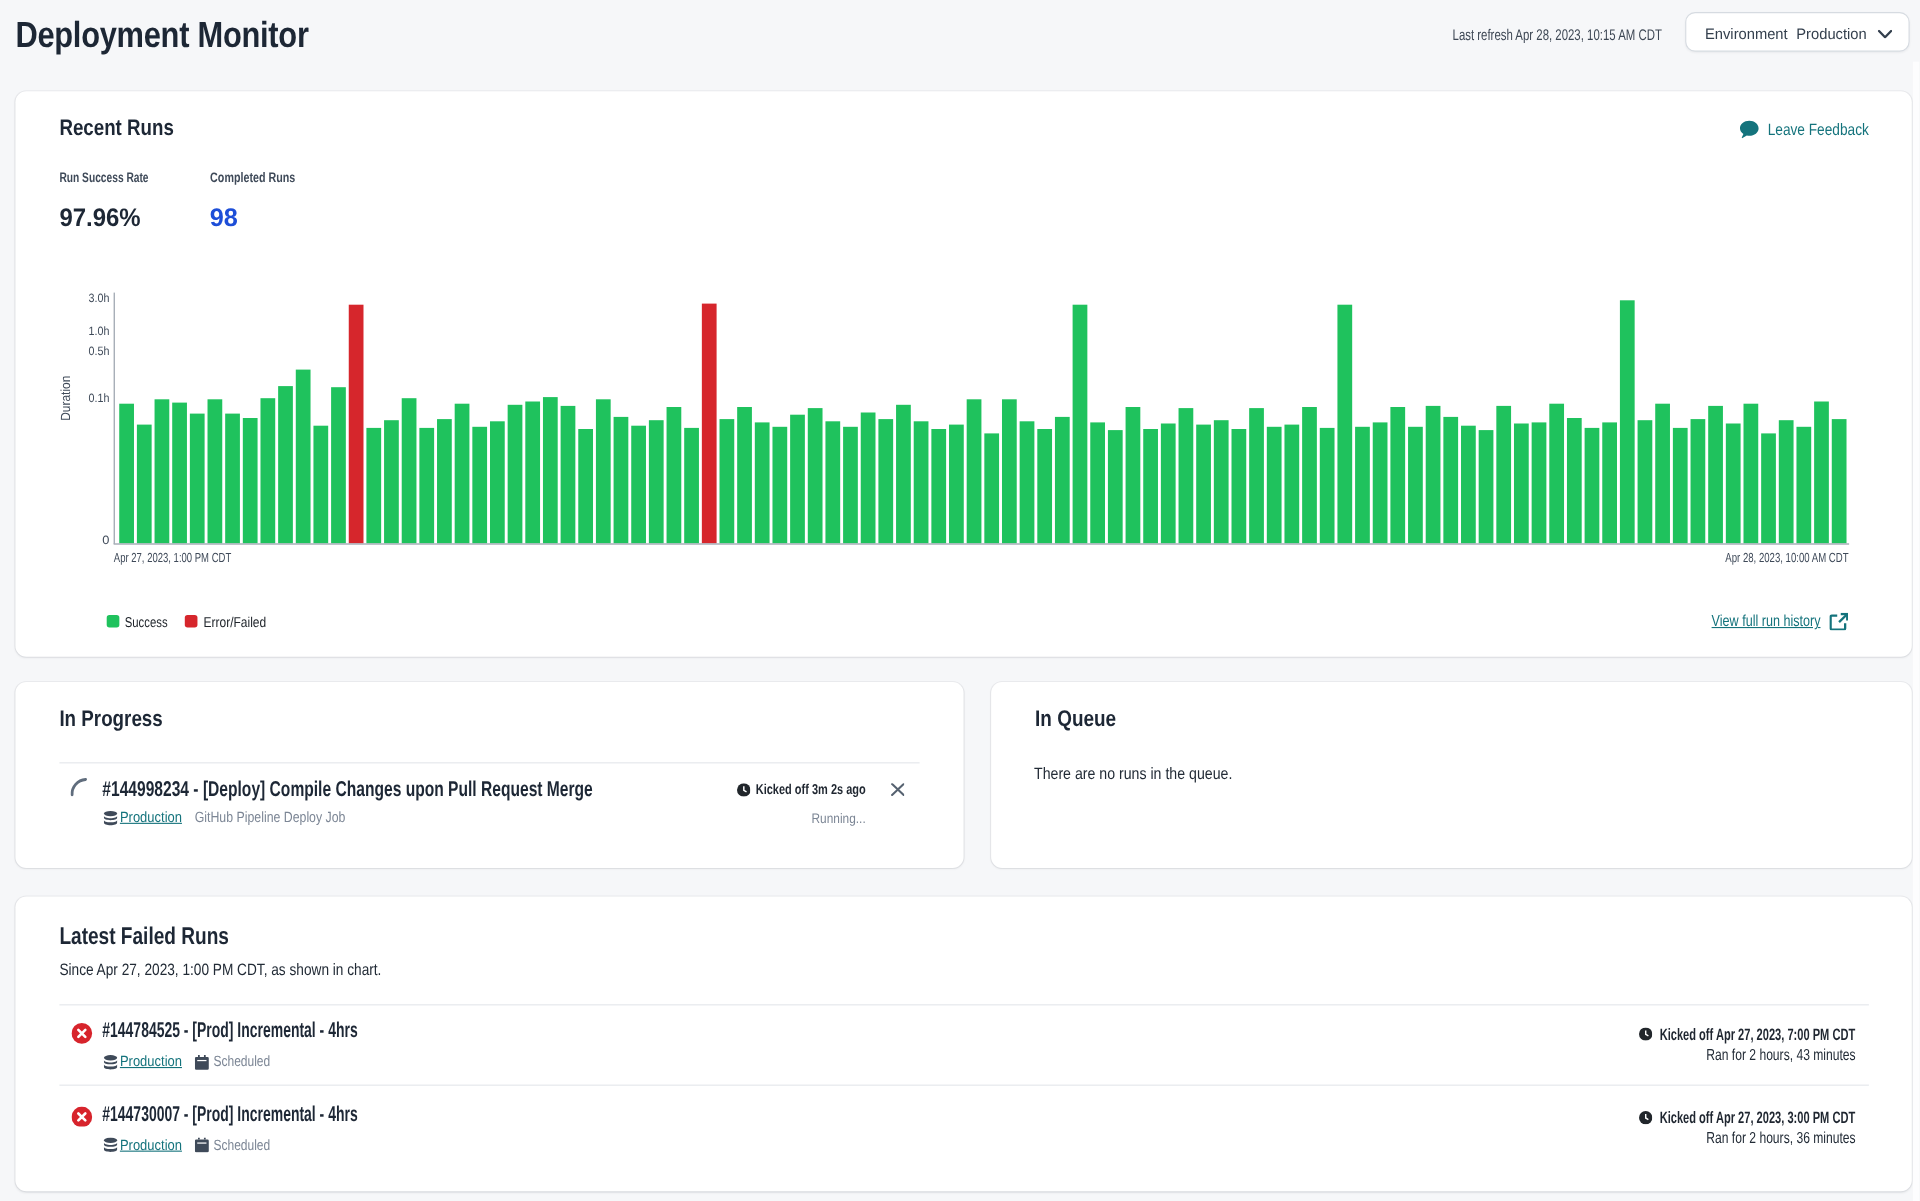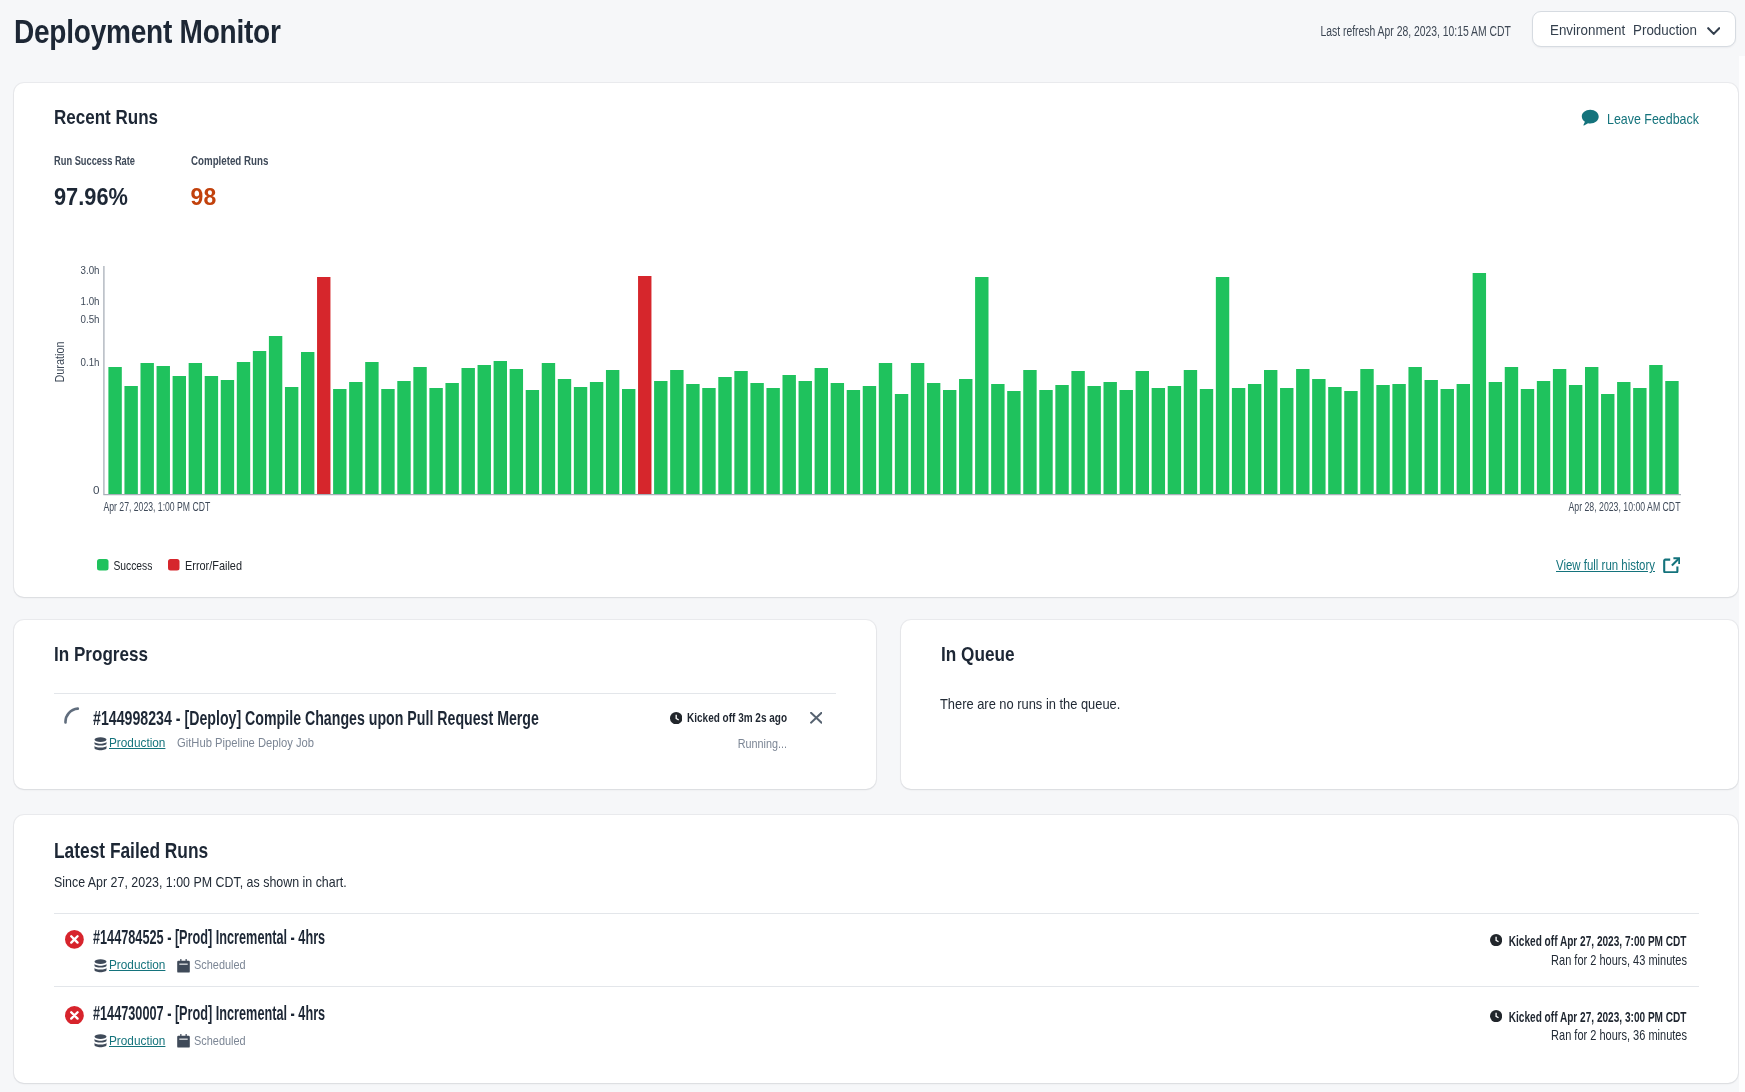--- a/index.html
+++ b/index.html
@@ -15,21 +15,21 @@
   </svg>
 <div class="card" style="left:14px;top:83px;width:1724px;height:514px"></div>
 <div class="abs" style="left:54.4px;top:106.9px;font-size:20.5px;font-weight:bold;color:#1d2735;white-space:nowrap;line-height:20.5px;transform:scaleX(0.83);transform-origin:0 0;">Recent Runs</div>
 <svg class="abs" style="left:1581px;top:109px" width="18.5" height="17.5" viewBox="0 0 19 18">
     <path d="M9.5 0.8 C4.6 0.8 0.8 3.9 0.8 7.7 c0 2.2 1.25 4.1 3.2 5.4 l-1.5 3.3 c-.18.4.24.8.62.58 l4.1-2.3 c.73.15 1.5.22 2.28.22 4.9 0 8.7-3.1 8.7-6.9 C18.2 3.9 14.4 0.8 9.5 0.8 Z" fill="#14737c"></path>
   </svg>
 <div class="abs" style="left:1607px;top:110.5px;font-size:15px;font-weight:normal;color:#14737c;white-space:nowrap;line-height:15px;transform:scaleX(0.829);transform-origin:0 0;">Leave Feedback</div>
 <div class="abs" style="left:53.8px;top:155.4px;font-size:12.5px;font-weight:bold;color:#3f4a59;white-space:nowrap;line-height:12.5px;transform:scaleX(0.743);transform-origin:0 0;">Run Success Rate</div>
 <div class="abs" style="left:190.6px;top:155.4px;font-size:12.5px;font-weight:bold;color:#3f4a59;white-space:nowrap;line-height:12.5px;transform:scaleX(0.779);transform-origin:0 0;">Completed Runs</div>
 <div class="abs" style="left:53.8px;top:186.0px;font-size:23px;font-weight:bold;color:#1d2735;white-space:nowrap;line-height:23px;transform:scaleX(0.947);transform-origin:0 0;">97.96%</div>
-<div class="abs" style="left:190.6px;top:186.0px;font-size:23px;font-weight:bold;color:#c2410c;white-space:nowrap;line-height:23px;transform:scaleX(1.0);transform-origin:0 0;">98</div>
+<div class="abs" style="left:190.6px;top:186.0px;font-size:23px;font-weight:bold;color:#1d4ed8;white-space:nowrap;line-height:23px;transform:scaleX(1.0);transform-origin:0 0;">98</div>
 <svg class="abs" style="left:0;top:0" width="1745" height="1092" viewBox="0 0 1745 1092">
   <g font-family="Liberation Sans, sans-serif">
   <rect x="108.40" y="367" width="13.4" height="127" fill="#1fc25d"></rect>
   <rect x="124.45" y="386" width="13.4" height="108" fill="#1fc25d"></rect>
   <rect x="140.50" y="363" width="13.4" height="131" fill="#1fc25d"></rect>
   <rect x="156.55" y="366" width="13.4" height="128" fill="#1fc25d"></rect>
   <rect x="172.60" y="376" width="13.4" height="118" fill="#1fc25d"></rect>
   <rect x="188.65" y="363" width="13.4" height="131" fill="#1fc25d"></rect>
   <rect x="204.70" y="376" width="13.4" height="118" fill="#1fc25d"></rect>
   <rect x="220.75" y="380" width="13.4" height="114" fill="#1fc25d"></rect>

